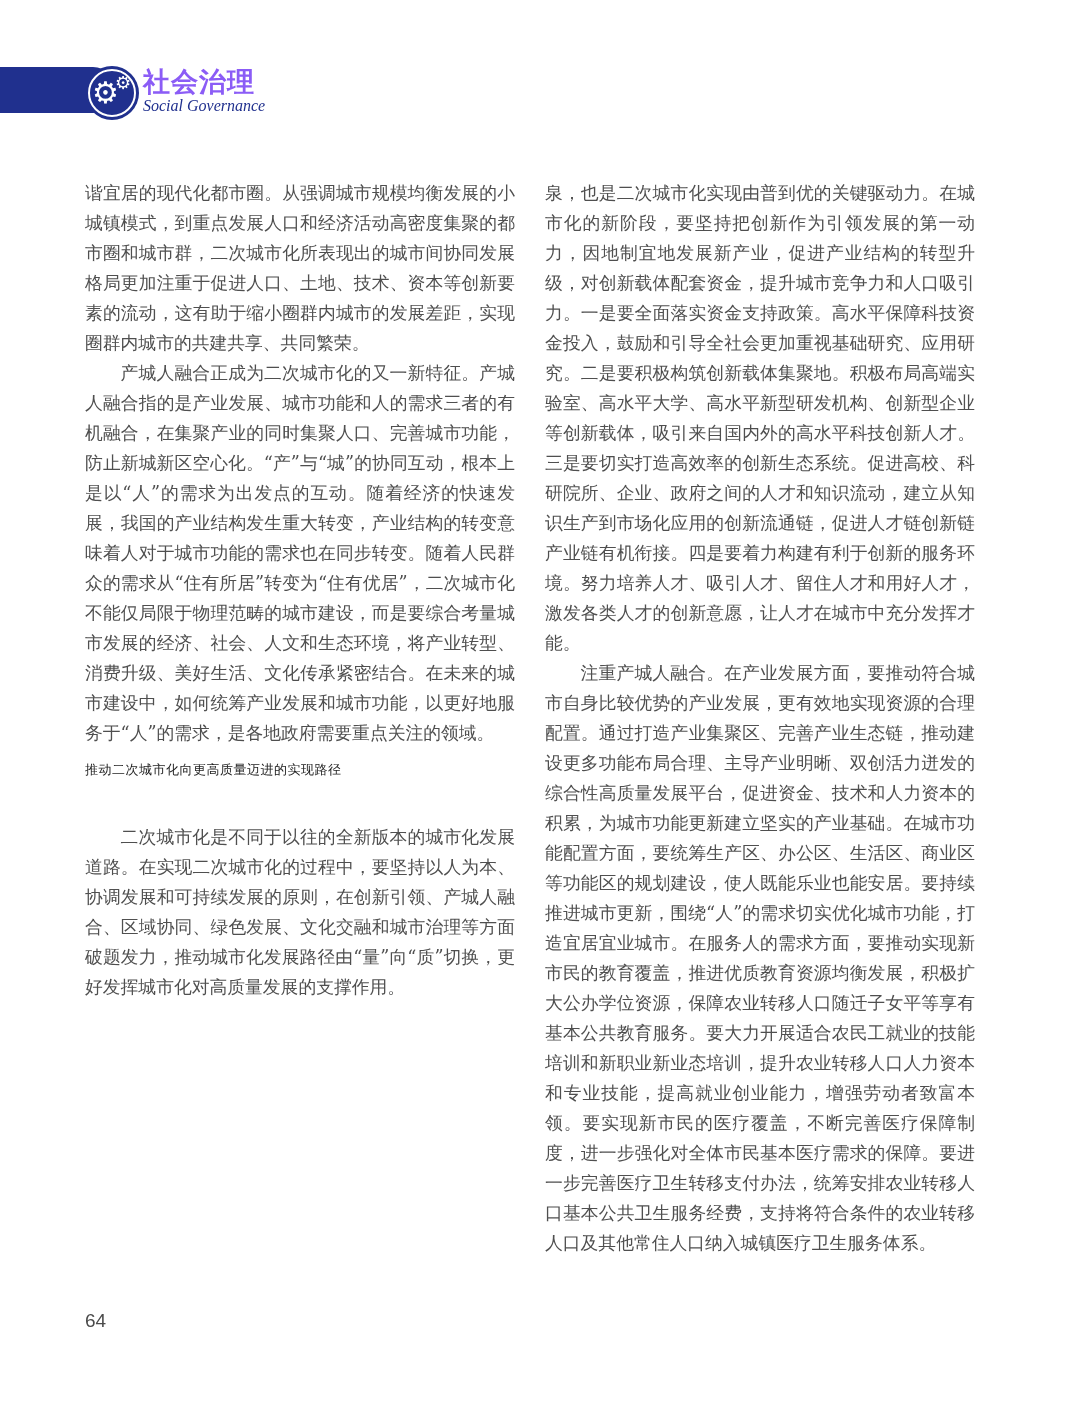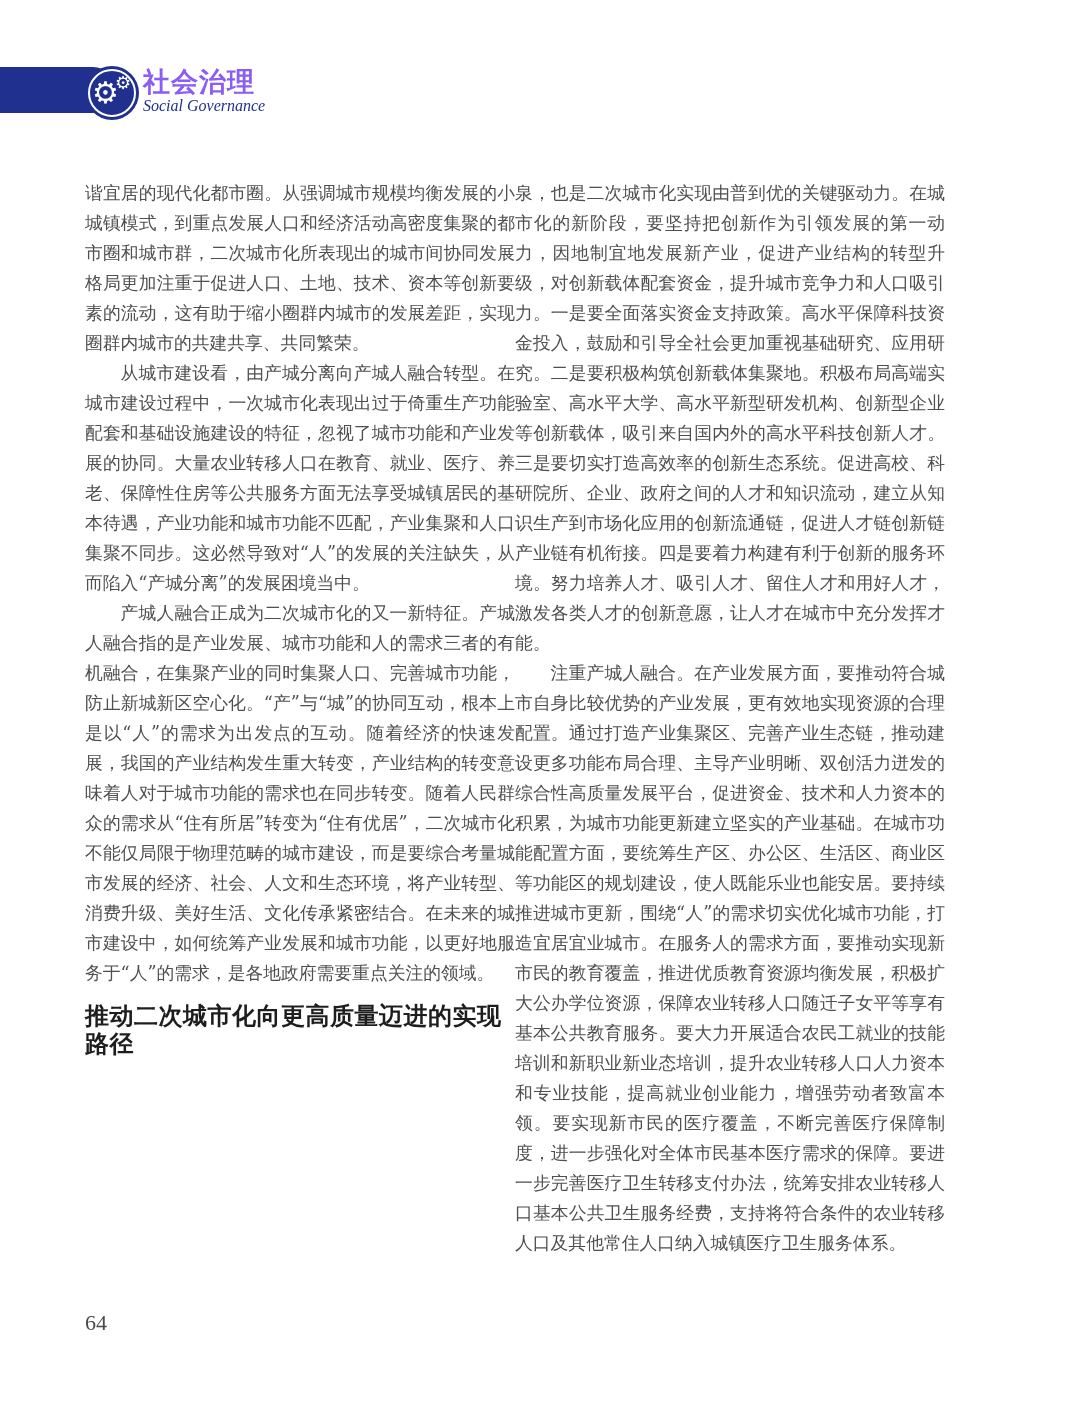--- a/index.html
+++ b/index.html
@@ -84,55 +84,56 @@
     margin-top: 1px;
   }
 
   
   .columns {
     position: absolute;
     left: 85px;
     top: 178px;
     width: 890px;
     display: flex;
+    gap: 30px;
   }
   .col {
     width: 430px;
   }
   .para {
     margin: 0;
     font-size: 17.8px;
     line-height: 30px;
     text-align: justify;
     text-justify: inter-ideograph;
     color: #4f4f4f;
     font-family: "DejaVu Serif", serif;
     word-break: break-all;
   }
   .para.indent {
     text-indent: 2em;
   }
   .section-heading {
     font-family: "DejaVu Sans", sans-serif;
-    font-size: 24px;
-    font-weight: bold;
+    font-size: 13px;
+    font-weight: normal;
     color: #1d1d1d;
     line-height: 28px;
-    margin: 14px 0 38px 0;
+    margin: 8px 0 38px 0;
     letter-spacing: 0.5px;
   }
 
   
   .page-number {
     position: absolute;
     left: 85px;
     top: 1310px;
-    font-size: 22px;
+    font-size: 19px;
     color: #4b4b4b;
-    font-family: Liberation Serif, serif;
+    font-family: Liberation Sans, sans-serif;
   }
 </style>
 </head>
 <body>
 
 <div class="page">
 
   <header>
     <div class="brand-bar"></div>
     <div class="brand-emblem">
@@ -142,23 +143,23 @@
     <div class="brand-text">
       <div class="brand-cn">社会治理</div>
       <div class="brand-en">Social Governance</div>
     </div>
   </header>
 
   <main class="columns">
 
     <section class="col">
       <p class="para">谐宜居的现代化都市圈。从强调城市规模均衡发展的小城镇模式，到重点发展人口和经济活动高密度集聚的都市圈和城市群，二次城市化所表现出的城市间协同发展格局更加注重于促进人口、土地、技术、资本等创新要素的流动，这有助于缩小圈群内城市的发展差距，实现圈群内城市的共建共享、共同繁荣。</p>
-      <p class="para indent">从城市建设看，由产城分离向产城人融合转型。在城市建设过程中，一次城市化表现出过于倚重生产功能配套和基础设施建设的特征，忽视了城市功能和产业发展的协同。大量农业转移人口在教育、就业、医疗、养老、保障性住房等公共服务方面无法享受城镇居民的基本待遇，产业功能和城市功能不匹配，产业集聚和人口集聚不同步。这必然导致对“人”的发展的关注缺失，从而陷入“产城分离”的发展困境当中。</p>
       <p class="para indent">产城人融合正成为二次城市化的又一新特征。产城人融合指的是产业发展、城市功能和人的需求三者的有机融合，在集聚产业的同时集聚人口、完善城市功能，防止新城新区空心化。“产”与“城”的协同互动，根本上是以“人”的需求为出发点的互动。随着经济的快速发展，我国的产业结构发生重大转变，产业结构的转变意味着人对于城市功能的需求也在同步转变。随着人民群众的需求从“住有所居”转变为“住有优居”，二次城市化不能仅局限于物理范畴的城市建设，而是要综合考量城市发展的经济、社会、人文和生态环境，将产业转型、消费升级、美好生活、文化传承紧密结合。在未来的城市建设中，如何统筹产业发展和城市功能，以更好地服务于“人”的需求，是各地政府需要重点关注的领域。</p>
       <h2 class="section-heading">推动二次城市化向更高质量迈进的实现路径</h2>
+      <p class="para indent">二次城市化是不同于以往的全新版本的城市化发展道路。在实现二次城市化的过程中，要坚持以人为本、协调发展和可持续发展的原则，在创新引领、产城人融合、区域协同、绿色发展、文化交融和城市治理等方面破题发力，推动城市化发展路径由“量”向“质”切换，更好发挥城市化对高质量发展的支撑作用。</p>
     </section>
 
     <section class="col">
       <p class="para">泉，也是二次城市化实现由普到优的关键驱动力。在城市化的新阶段，要坚持把创新作为引领发展的第一动力，因地制宜地发展新产业，促进产业结构的转型升级，对创新载体配套资金，提升城市竞争力和人口吸引力。一是要全面落实资金支持政策。高水平保障科技资金投入，鼓励和引导全社会更加重视基础研究、应用研究。二是要积极构筑创新载体集聚地。积极布局高端实验室、高水平大学、高水平新型研发机构、创新型企业等创新载体，吸引来自国内外的高水平科技创新人才。三是要切实打造高效率的创新生态系统。促进高校、科研院所、企业、政府之间的人才和知识流动，建立从知识生产到市场化应用的创新流通链，促进人才链创新链产业链有机衔接。四是要着力构建有利于创新的服务环境。努力培养人才、吸引人才、留住人才和用好人才，激发各类人才的创新意愿，让人才在城市中充分发挥才能。</p>
       <p class="para indent">注重产城人融合。在产业发展方面，要推动符合城市自身比较优势的产业发展，更有效地实现资源的合理配置。通过打造产业集聚区、完善产业生态链，推动建设更多功能布局合理、主导产业明晰、双创活力迸发的综合性高质量发展平台，促进资金、技术和人力资本的积累，为城市功能更新建立坚实的产业基础。在城市功能配置方面，要统筹生产区、办公区、生活区、商业区等功能区的规划建设，使人既能乐业也能安居。要持续推进城市更新，围绕“人”的需求切实优化城市功能，打造宜居宜业城市。在服务人的需求方面，要推动实现新市民的教育覆盖，推进优质教育资源均衡发展，积极扩大公办学位资源，保障农业转移人口随迁子女平等享有基本公共教育服务。要大力开展适合农民工就业的技能培训和新职业新业态培训，提升农业转移人口人力资本和专业技能，提高就业创业能力，增强劳动者致富本领。要实现新市民的医疗覆盖，不断完善医疗保障制度，进一步强化对全体市民基本医疗需求的保障。要进一步完善医疗卫生转移支付办法，统筹安排农业转移人口基本公共卫生服务经费，支持将符合条件的农业转移人口及其他常住人口纳入城镇医疗卫生服务体系。</p>
     </section>
 
   </main>
 
   <span class="page-number">64</span>

